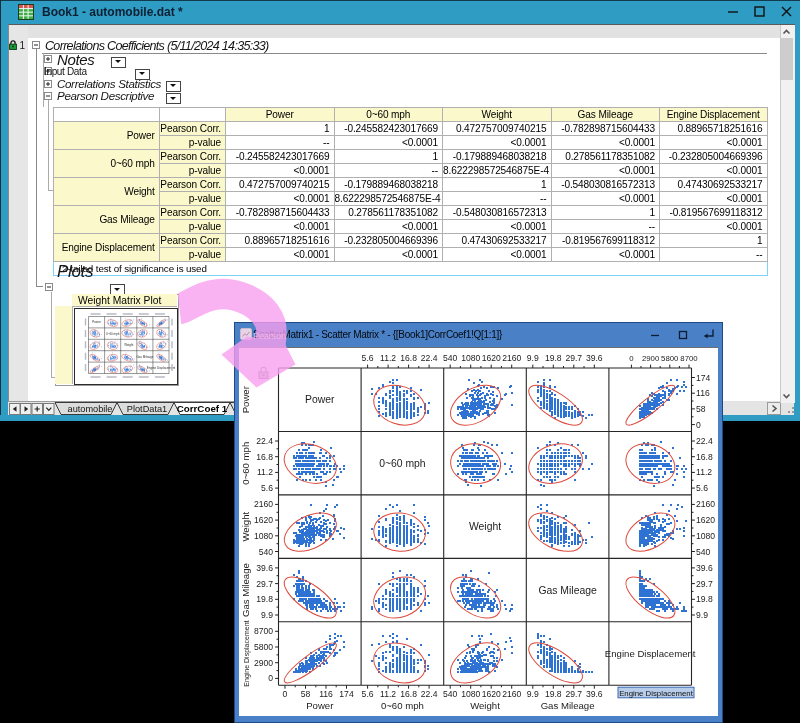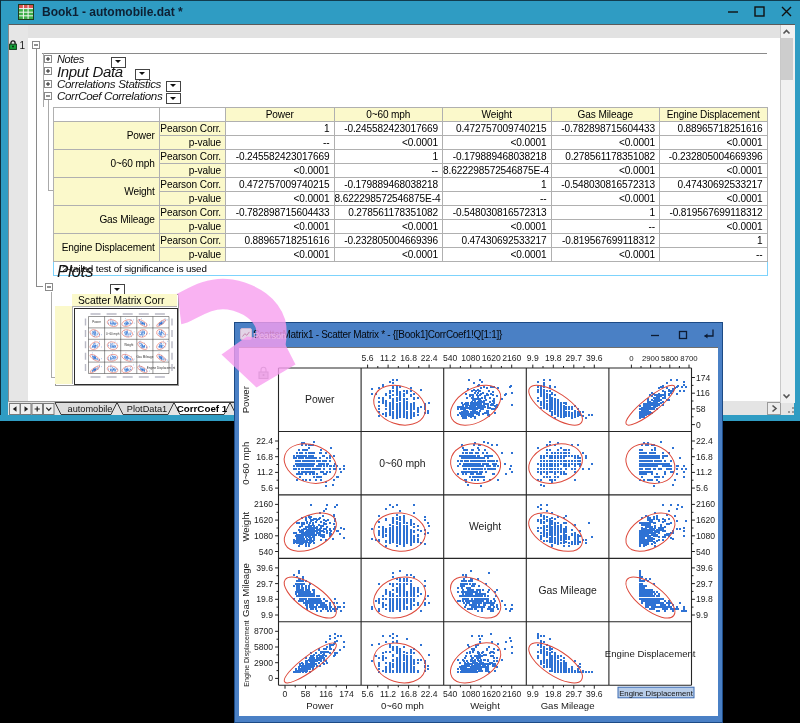--- a/index.html
+++ b/index.html
@@ -34,46 +34,47 @@
       <svg style="position:absolute;left:8px;top:40px" width="10" height="10" viewBox="0 0 10 10">
         <path d="M2.9 4.2V2.9a2.1 2.1 0 0 1 4.2 0V4.2" fill="none" stroke="#111" stroke-width="1.3"></path>
         <rect x="1.6" y="4.2" width="6.8" height="5.2" fill="#18a53c" stroke="#0b3d14" stroke-width="1"></rect>
         <circle cx="5" cy="6.5" r="0.9" fill="#08220c"></circle>
       </svg>
       <div style="position:absolute;left:19.5px;top:40px;white-space:nowrap;font-size:10px;color:#1a1a1a">1</div>
       <svg style="position:absolute;left:32px;top:41px" width="8" height="8" viewBox="0 0 8 8">
         <rect x="0.5" y="0.5" width="7" height="7" fill="#fff" stroke="#8a8a8a"></rect>
         <path d="M2 4h4" stroke="#222" stroke-width="1"></path>
       </svg>
+      <div style="position:absolute;left:45px;top:38.5px;white-space:nowrap;font-size:12.6px;font-style:italic;color:#151515;letter-spacing:-0.72px;line-height:14px">Correlations Coefficients (5/11/2024 14:35:33)</div>
       <svg style="position:absolute;left:44px;top:55px" width="8" height="8" viewBox="0 0 8 8">
         <rect x="0.5" y="0.5" width="7" height="7" fill="#fff" stroke="#8a8a8a"></rect>
         <path d="M2 4h4M4 2v4" stroke="#222" stroke-width="1"></path>
       </svg>
-      <div style="position:absolute;left:57px;top:52.5px;white-space:nowrap;font-size:11px;font-style:italic;color:#151515;letter-spacing:-0.35px;line-height:13px">Notes</div>
+      <div style="position:absolute;left:57px;top:52.5px;white-space:nowrap;font-size:15px;font-style:italic;color:#151515;letter-spacing:-0.35px;line-height:13px">Notes</div>
       <div style="position:absolute;left:111px;top:56.5px;width:13px;height:9px;background:#fff;border:1px solid #444"></div>
       <div style="position:absolute;left:115.2px;top:60.1px;width:0;height:0;border-left:3px solid transparent;border-right:3px solid transparent;border-top:3.8px solid #111"></div>
       <svg style="position:absolute;left:44px;top:67.3px" width="8" height="8" viewBox="0 0 8 8">
         <rect x="0.5" y="0.5" width="7" height="7" fill="#fff" stroke="#8a8a8a"></rect>
         <path d="M2 4h4M4 2v4" stroke="#222" stroke-width="1"></path>
       </svg>
-      <div style="position:absolute;left:57px;top:64.8px;white-space:nowrap;font-size:15px;font-style:italic;color:#151515;letter-spacing:-0.35px;line-height:13px">Input Data</div>
+      <div style="position:absolute;left:44px;top:64.8px;white-space:nowrap;font-size:10px;color:#151515;letter-spacing:-0.35px;line-height:13px">Input Data</div>
       <div style="position:absolute;left:135px;top:68.5px;width:13px;height:9px;background:#fff;border:1px solid #444"></div>
       <div style="position:absolute;left:139.2px;top:72.1px;width:0;height:0;border-left:3px solid transparent;border-right:3px solid transparent;border-top:3.8px solid #111"></div>
       <svg style="position:absolute;left:44px;top:79.5px" width="8" height="8" viewBox="0 0 8 8">
         <rect x="0.5" y="0.5" width="7" height="7" fill="#fff" stroke="#8a8a8a"></rect>
         <path d="M2 4h4M4 2v4" stroke="#222" stroke-width="1"></path>
       </svg>
       <div style="position:absolute;left:57px;top:77.0px;white-space:nowrap;font-size:11.6px;font-style:italic;color:#151515;letter-spacing:-0.35px;line-height:13px">Correlations Statistics</div>
       <div style="position:absolute;left:166px;top:80.8px;width:13px;height:9px;background:#fff;border:1px solid #444"></div>
       <div style="position:absolute;left:170.2px;top:84.39999999999999px;width:0;height:0;border-left:3px solid transparent;border-right:3px solid transparent;border-top:3.8px solid #111"></div>
       <svg style="position:absolute;left:44px;top:91.8px" width="8" height="8" viewBox="0 0 8 8">
         <rect x="0.5" y="0.5" width="7" height="7" fill="#fff" stroke="#8a8a8a"></rect>
         <path d="M2 4h4" stroke="#222" stroke-width="1"></path>
       </svg>
-      <div style="position:absolute;left:57px;top:89.3px;white-space:nowrap;font-size:11.6px;font-style:italic;color:#151515;letter-spacing:-0.35px;line-height:13px">CorrCoef Correlations</div>
+      <div style="position:absolute;left:57px;top:89.3px;white-space:nowrap;font-size:11.6px;font-style:italic;color:#151515;letter-spacing:-0.35px;line-height:13px">Pearson Descriptive</div>
       <div style="position:absolute;left:166px;top:93px;width:13px;height:9px;background:#fff;border:1px solid #444"></div>
       <div style="position:absolute;left:170.2px;top:96.6px;width:0;height:0;border-left:3px solid transparent;border-right:3px solid transparent;border-top:3.8px solid #111"></div>
       <table style="position:absolute;left:53px;top:107px;table-layout:fixed;width:714.5px;font-size:10.1px;color:#000;border:1px solid #808080">
         <colgroup>
           <col style="width:105.75px">
           <col style="width:66.25px">
           <col style="width:108.5px">
           <col style="width:108.5px">
           <col style="width:108.5px">
           <col style="width:108.5px">
@@ -181,21 +182,21 @@
       <svg style="position:absolute;left:45px;top:283px" width="8" height="8" viewBox="0 0 8 8">
         <rect x="0.5" y="0.5" width="7" height="7" fill="#fff" stroke="#8a8a8a"></rect>
         <path d="M2 4h4" stroke="#222" stroke-width="1"></path>
       </svg>
       <div style="position:absolute;left:57px;top:265px;white-space:nowrap;font-size:17px;font-style:italic;color:#151515;letter-spacing:-0.35px;line-height:13px">Plots</div>
       <div style="position:absolute;left:110px;top:284.2px;width:13px;height:9px;background:#fff;border:1px solid #444"></div>
       <div style="position:absolute;left:114.2px;top:287.8px;width:0;height:0;border-left:3px solid transparent;border-right:3px solid transparent;border-top:3.8px solid #111"></div>
       <div style="position:absolute;left:55px;top:294px;width:121.5px;height:90px;border:1px solid #9a9a9a"></div>
       <div style="position:absolute;left:55px;top:294px;width:17px;height:11.5px;background:#fff;border-right:1px solid #b0b0b0;border-bottom:1px solid #b0b0b0"></div>
       <div style="position:absolute;left:72px;top:294px;width:104.5px;height:11.5px;background:#fbf9cb;border-bottom:1px solid #b0b0b0"></div>
-      <div style="position:absolute;left:78px;top:295.2px;white-space:nowrap;font-size:10.3px;color:#000">Scatter Matrix Corr</div>
+      <div style="position:absolute;left:78px;top:295.2px;white-space:nowrap;font-size:10.3px;color:#000">Weight Matrix Plot</div>
       <div style="position:absolute;left:55px;top:305.5px;width:17px;height:78.5px;background:#fbf9cb;border-right:1px solid #b0b0b0"></div>
       <svg width="102" height="75" viewBox="0 0 102 75" style="position:absolute;left:74px;top:307.5px;background:#fff;border:1px solid #2b2b2b">
         <path d="M13.5 7.5V64.5M13.5 7.5H94M29.6 7.5V64.5M13.5 18.9H94M45.7 7.5V64.5M13.5 30.3H94M61.8 7.5V64.5M13.5 41.7H94M77.9 7.5V64.5M13.5 53.1H94M94 7.5V64.5M13.5 64.5H94" stroke="#333" stroke-width="0.5" fill="none"></path>
         <text x="21.6" y="14.4" font-size="3" text-anchor="middle" fill="#333" font-family="Liberation Sans, sans-serif">Power</text>
         <path d="M35.0 14.0h.5M38.4 14.9h.5M38.4 14.0h.5M35.7 13.4h.5M39.8 14.9h.5M39.8 13.8h.5M35.0 14.6h.5M39.8 14.2h.5M39.8 14.0h.5M41.8 14.2h.5M37.7 14.9h.5M35.0 13.8h.5M33.0 11.1h.5M33.6 13.2h.5M38.4 13.8h.5M35.7 9.7h.5M37.7 14.8h.5M39.1 14.9h.5M37.7 14.6h.5M39.1 14.9h.5M38.4 12.0h.5M40.4 14.9h.5M37.7 13.8h.5M40.4 15.9h.5M35.7 13.6h.5M36.4 15.1h.5M35.7 10.9h.5M41.8 14.0h.5M35.7 12.4h.5M37.0 11.8h.5M36.4 14.4h.5M35.0 14.2h.5M35.0 15.5h.5M37.0 14.4h.5M36.4 14.9h.5M37.7 16.3h.5M37.0 13.8h.5M35.7 10.9h.5M39.1 16.1h.5M39.8 15.7h.5M35.7 14.6h.5M33.0 14.9h.5M37.0 15.9h.5M39.8 14.2h.5M37.7 12.4h.5M40.4 14.8h.5M39.1 14.2h.5M36.4 16.1h.5M37.0 15.9h.5M38.4 13.6h.5M39.8 12.8h.5M35.7 14.4h.5M33.0 14.4h.5M37.0 12.8h.5M38.4 14.8h.5M37.7 13.8h.5M35.7 12.4h.5M39.1 15.5h.5M38.4 14.9h.5M41.1 14.6h.5" stroke="#2e72d4" stroke-width="0.7" fill="none"></path>
         <ellipse cx="37.5" cy="14.1" rx="5.4" ry="3.2" transform="rotate(-163.6 37.5 14.1)" fill="none" stroke="#dd4a3c" stroke-width="0.45"></ellipse>
         <path d="M53.8 14.0h.5M51.9 14.9h.5M49.6 14.0h.5M52.8 13.4h.5M50.6 14.9h.5M49.9 13.8h.5M49.3 14.6h.5M51.9 14.2h.5M52.0 14.0h.5M55.8 14.2h.5M55.0 14.9h.5M50.3 13.8h.5M56.1 11.1h.5M52.6 13.2h.5M50.9 13.8h.5M50.5 9.7h.5M53.1 14.8h.5M54.9 14.9h.5M56.0 14.6h.5M49.6 14.9h.5M51.6 12.0h.5M51.3 14.9h.5M52.6 13.8h.5M52.4 15.9h.5M55.3 13.6h.5M54.0 15.1h.5M58.4 10.9h.5M52.5 14.0h.5M51.0 12.4h.5M55.1 11.8h.5M50.1 14.4h.5M52.9 14.2h.5M51.6 15.5h.5M51.5 14.4h.5M53.2 14.9h.5M49.7 16.3h.5M51.8 13.8h.5M54.9 10.9h.5M50.8 16.1h.5M50.0 15.7h.5M51.0 14.6h.5M51.7 14.9h.5M50.7 15.9h.5M58.9 14.2h.5M54.2 12.4h.5M51.0 14.8h.5M52.3 14.2h.5M50.6 16.1h.5M51.2 15.9h.5M51.1 13.6h.5M51.0 12.8h.5M55.5 14.4h.5M53.3 14.4h.5M50.0 12.8h.5M49.5 14.8h.5M52.3 13.8h.5M52.6 12.4h.5M52.4 15.5h.5M51.1 14.9h.5M49.2 14.6h.5" stroke="#2e72d4" stroke-width="0.7" fill="none"></path>
         <ellipse cx="52.3" cy="14.1" rx="5.5" ry="3.1" transform="rotate(163.4 52.3 14.1)" fill="none" stroke="#dd4a3c" stroke-width="0.45"></ellipse>
         <path d="M67.2 14.0h.5M68.3 14.9h.5M67.2 14.0h.5M66.7 13.4h.5M69.4 14.9h.5M66.7 13.8h.5M67.2 14.6h.5M67.2 14.2h.5M67.8 14.0h.5M65.6 14.2h.5M66.2 14.9h.5M68.3 13.8h.5M64.5 11.1h.5M65.1 13.2h.5M68.3 13.8h.5M66.2 9.7h.5M66.7 14.8h.5M65.6 14.9h.5M69.4 14.6h.5M68.9 14.9h.5M64.5 12.0h.5M68.9 14.9h.5M69.4 13.8h.5M69.4 15.9h.5M65.1 13.6h.5M66.2 15.1h.5M64.0 10.9h.5M67.2 14.0h.5M65.6 12.4h.5M64.0 11.8h.5M71.1 14.4h.5M66.7 14.2h.5M68.9 15.5h.5M68.9 14.4h.5M67.2 14.9h.5M71.1 16.3h.5M68.9 13.8h.5M64.5 10.9h.5M68.9 16.1h.5M67.8 15.7h.5M68.3 14.6h.5M67.2 14.9h.5M74.3 15.9h.5M65.6 14.2h.5M66.2 12.4h.5M67.8 14.8h.5M66.2 14.2h.5M71.1 16.1h.5M69.4 15.9h.5M67.2 13.6h.5M66.7 12.8h.5M66.7 14.4h.5M67.2 14.4h.5M66.2 12.8h.5M68.9 14.8h.5M67.2 13.8h.5M65.1 12.4h.5M69.4 15.5h.5M67.2 14.9h.5M68.3 14.6h.5" stroke="#2e72d4" stroke-width="0.7" fill="none"></path>
         <ellipse cx="67.5" cy="14.1" rx="5.4" ry="2.1" transform="rotate(-148.2 67.5 14.1)" fill="none" stroke="#dd4a3c" stroke-width="0.45"></ellipse>

